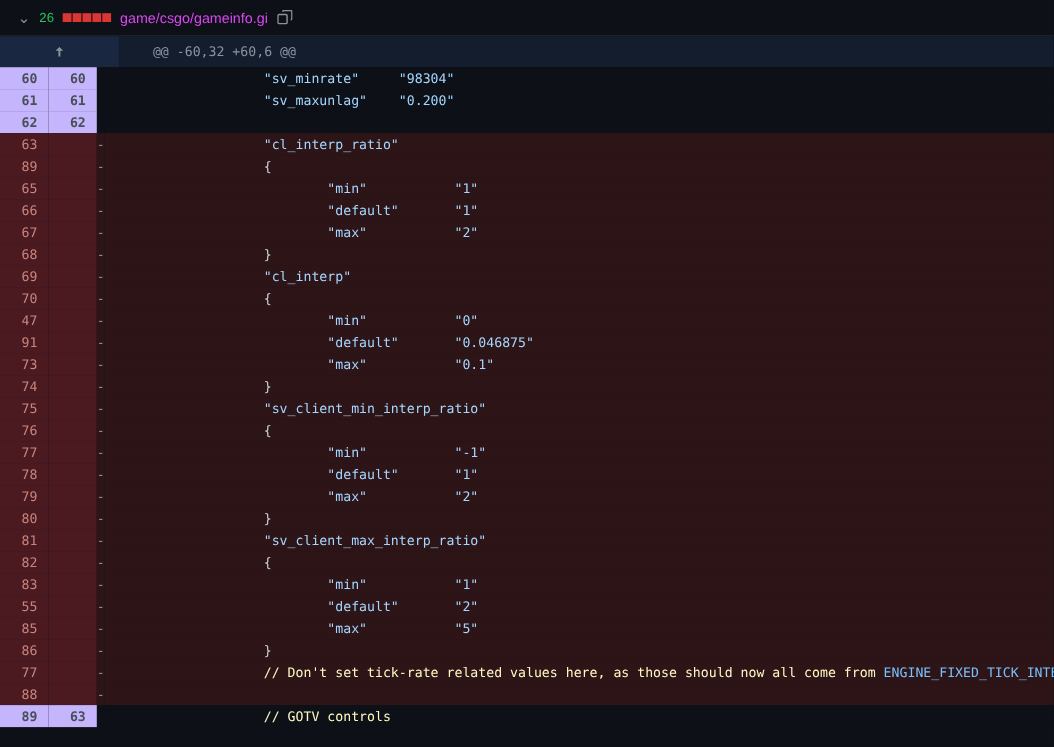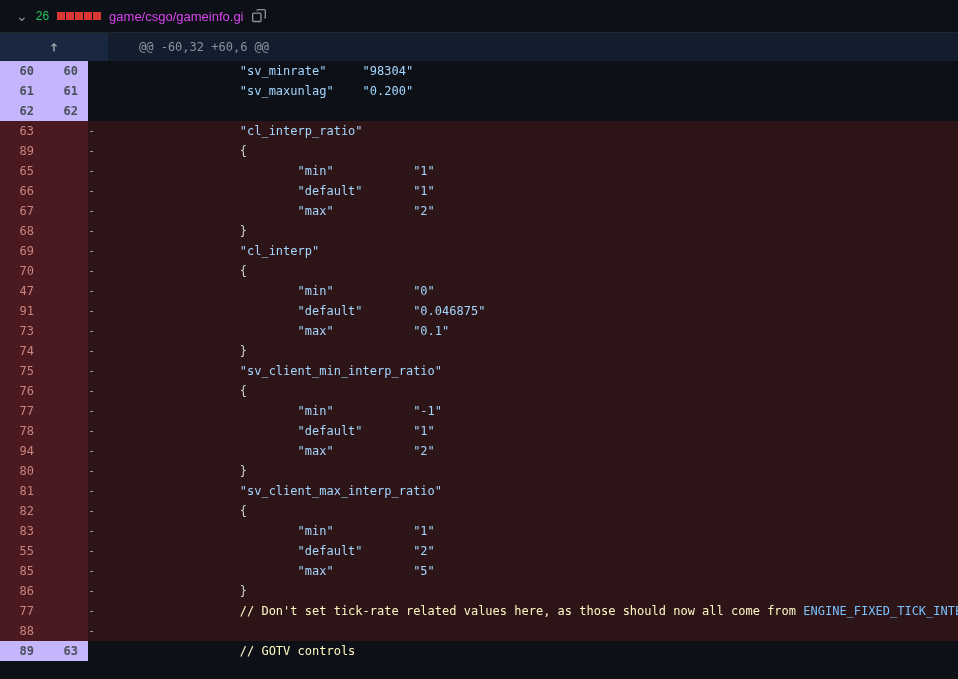--- a/index.html
+++ b/index.html
@@ -245,21 +245,21 @@
         <td class="marker">-</td>
         <td class="code"><span>                            </span><span class="s">"min"</span><span>           </span><span class="s">"-1"</span></td>
       </tr>
       <tr class="deleted">
         <td class="ln del">78</td>
         <td class="ln del"></td>
         <td class="marker">-</td>
         <td class="code"><span>                            </span><span class="s">"default"</span><span>       </span><span class="s">"1"</span></td>
       </tr>
       <tr class="deleted">
-        <td class="ln del">94</td>
+        <td class="ln del">79</td>
         <td class="ln del"></td>
         <td class="marker">-</td>
         <td class="code"><span>                            </span><span class="s">"max"</span><span>           </span><span class="s">"2"</span></td>
       </tr>
       <tr class="deleted">
         <td class="ln del">80</td>
         <td class="ln del"></td>
         <td class="marker">-</td>
         <td class="code"><span>                    }</span></td>
       </tr>

